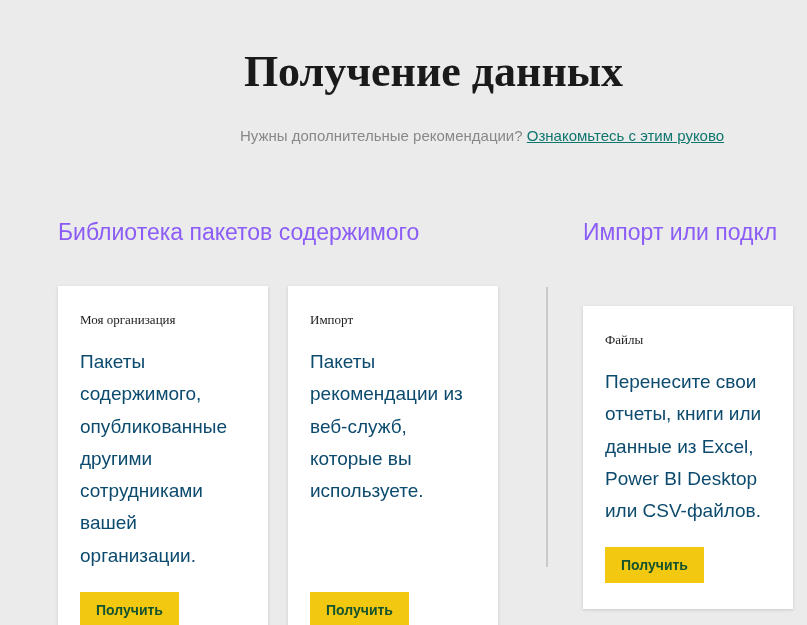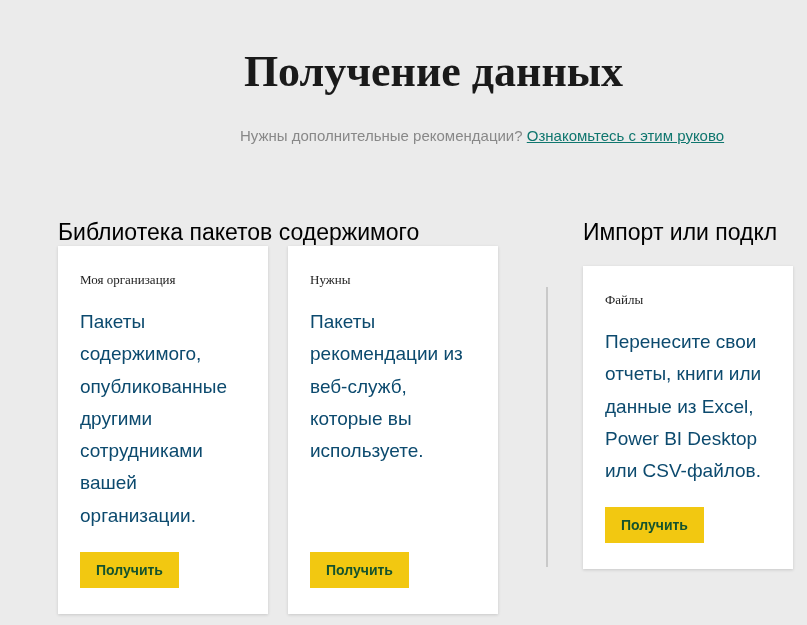--- a/index.html
+++ b/index.html
@@ -59,21 +59,22 @@
       position: absolute;
       left: 8px;
       top: 68px;
       width: 2px;
       height: 280px;
       background: #c9c9c9;
     }
     .section-heading {
       font-size: 23px;
       font-weight: 300;
-      color: #000000;
+      color: #8b5cf6;
+      margin-bottom: 40px;
       white-space: nowrap;
     }
     .cards-row {
       display: flex;
       gap: 20px;
     }
     .card {
       background: #fff;
       width: 210px;
       padding: 26px 22px 26px 22px;
@@ -121,21 +122,21 @@
 <div class="content-area">
   <div class="section section-left">
     <div class="section-heading">Библиотека пакетов содержимого</div>
     <div class="cards-row">
       <div class="card">
         <div class="card-title">Моя организация</div>
         <div class="card-desc">Пакеты содержимого, опубликованные другими сотрудниками вашей организации.</div>
         <button class="card-button">Получить</button>
       </div>
       <div class="card">
-        <div class="card-title">Нужны</div>
+        <div class="card-title">Импорт</div>
         <div class="card-desc">Пакеты рекомендации из веб-служб, которые вы используете.</div>
         <button class="card-button">Получить</button>
       </div>
     </div>
   </div>
 
   <div class="section section-right">
     <div class="divider"></div>
     <div class="section-heading">Импорт или подкл</div>
     <div class="cards-row">

